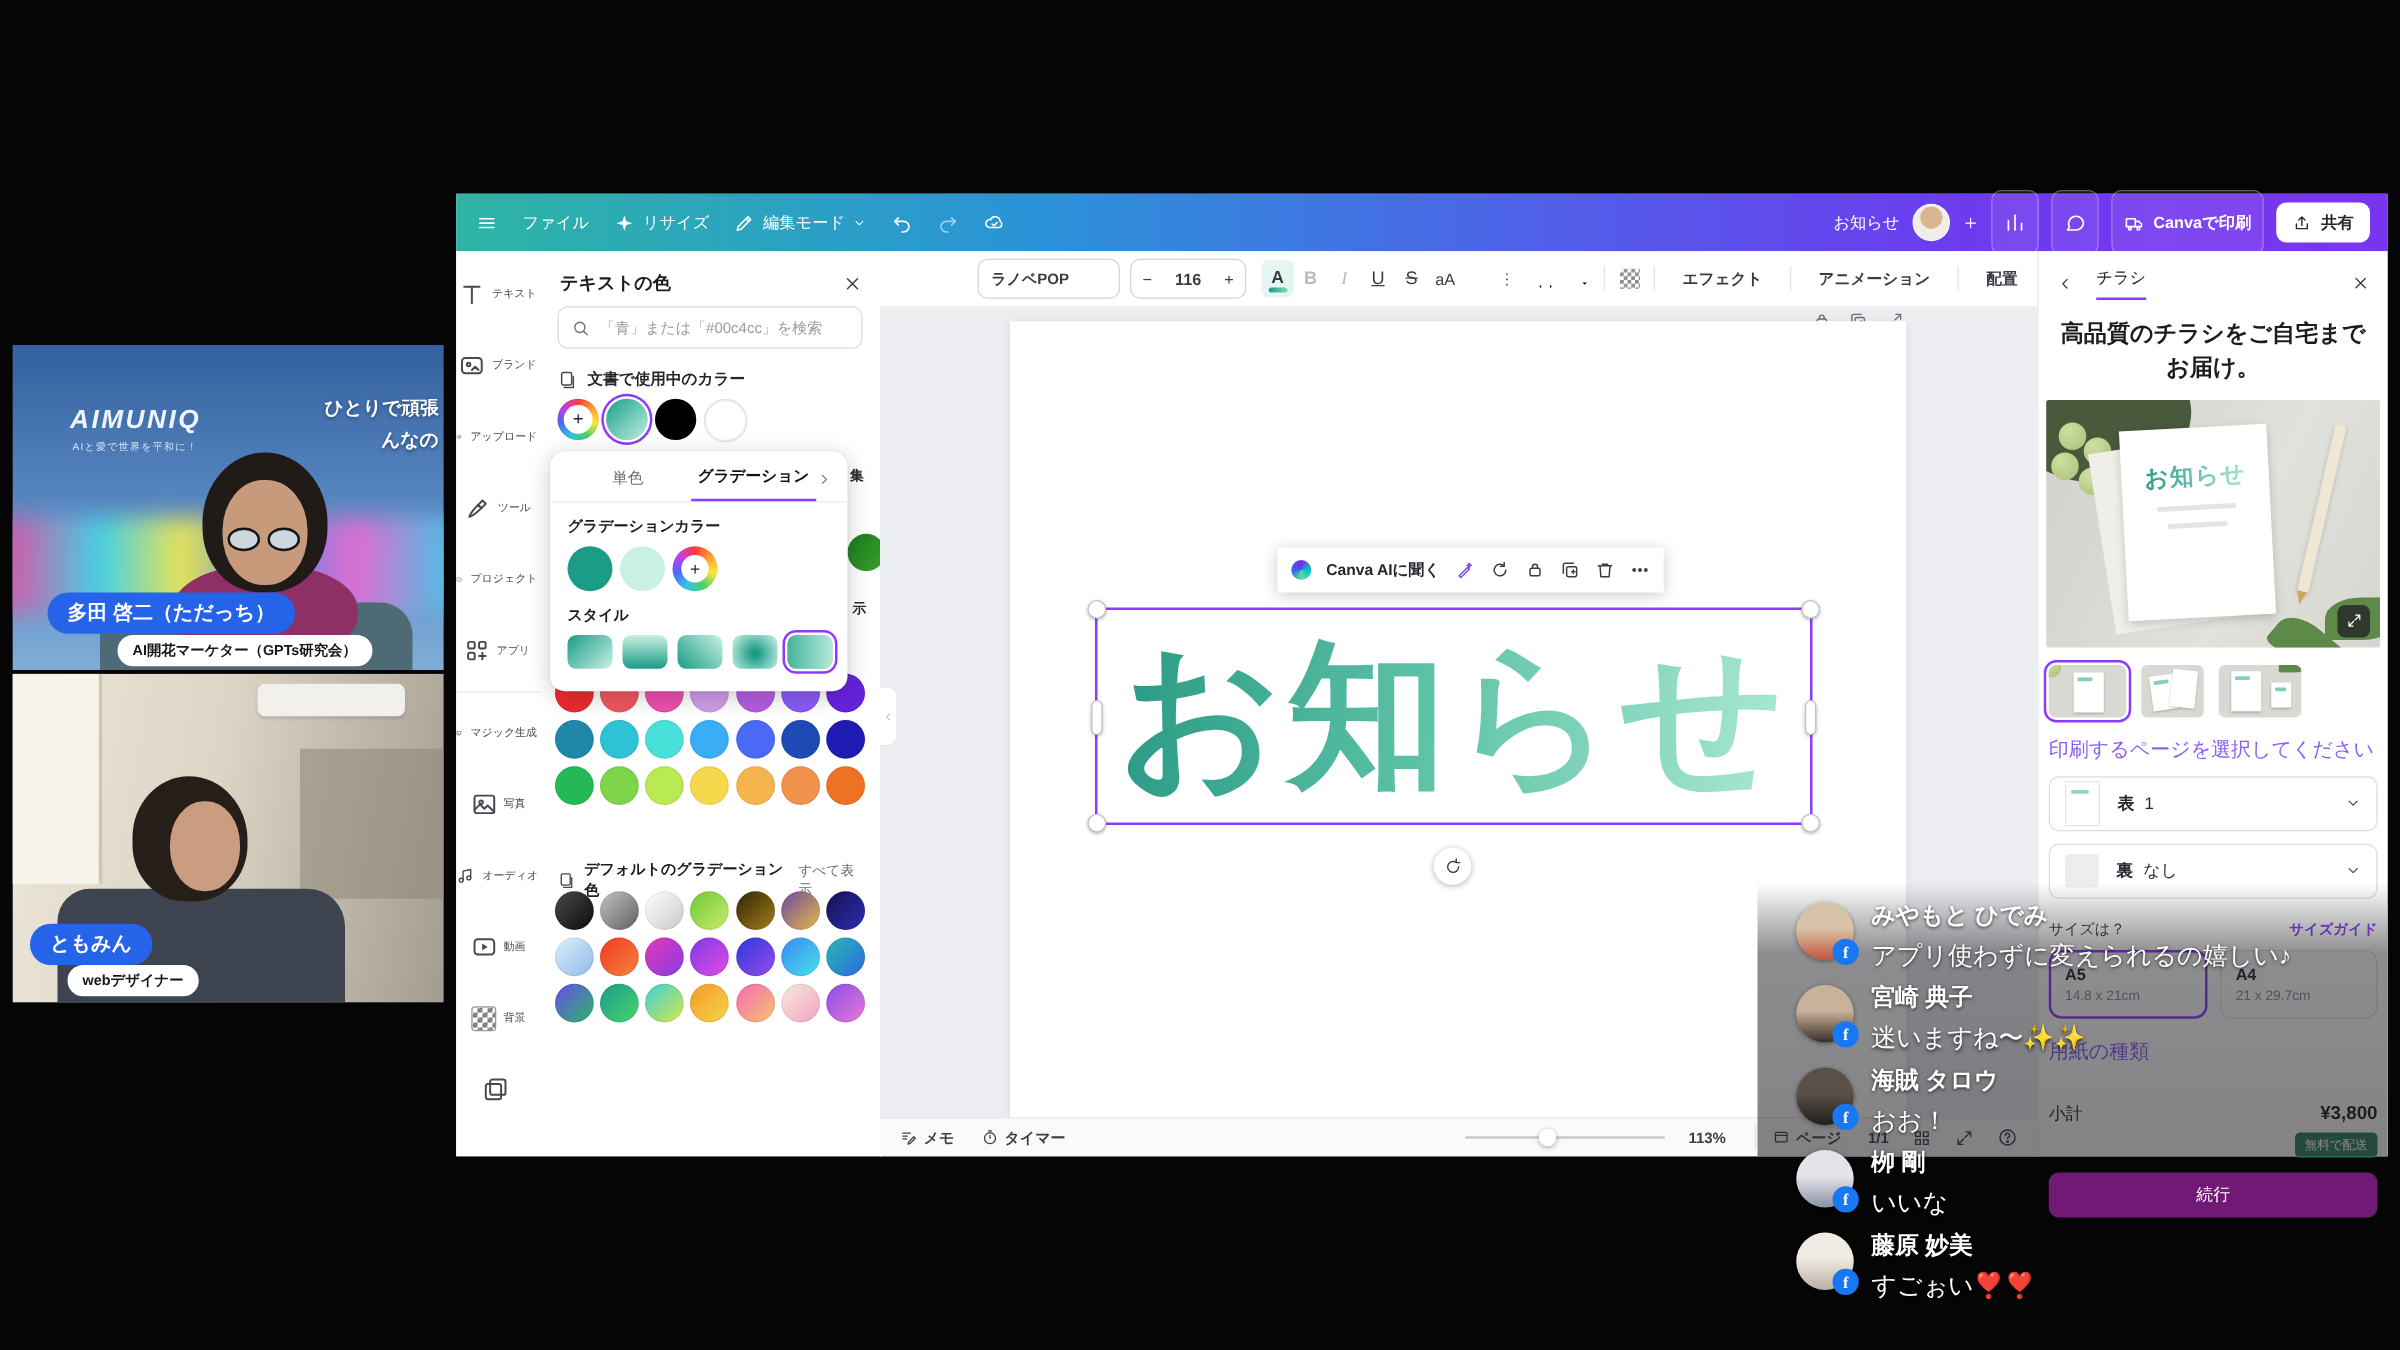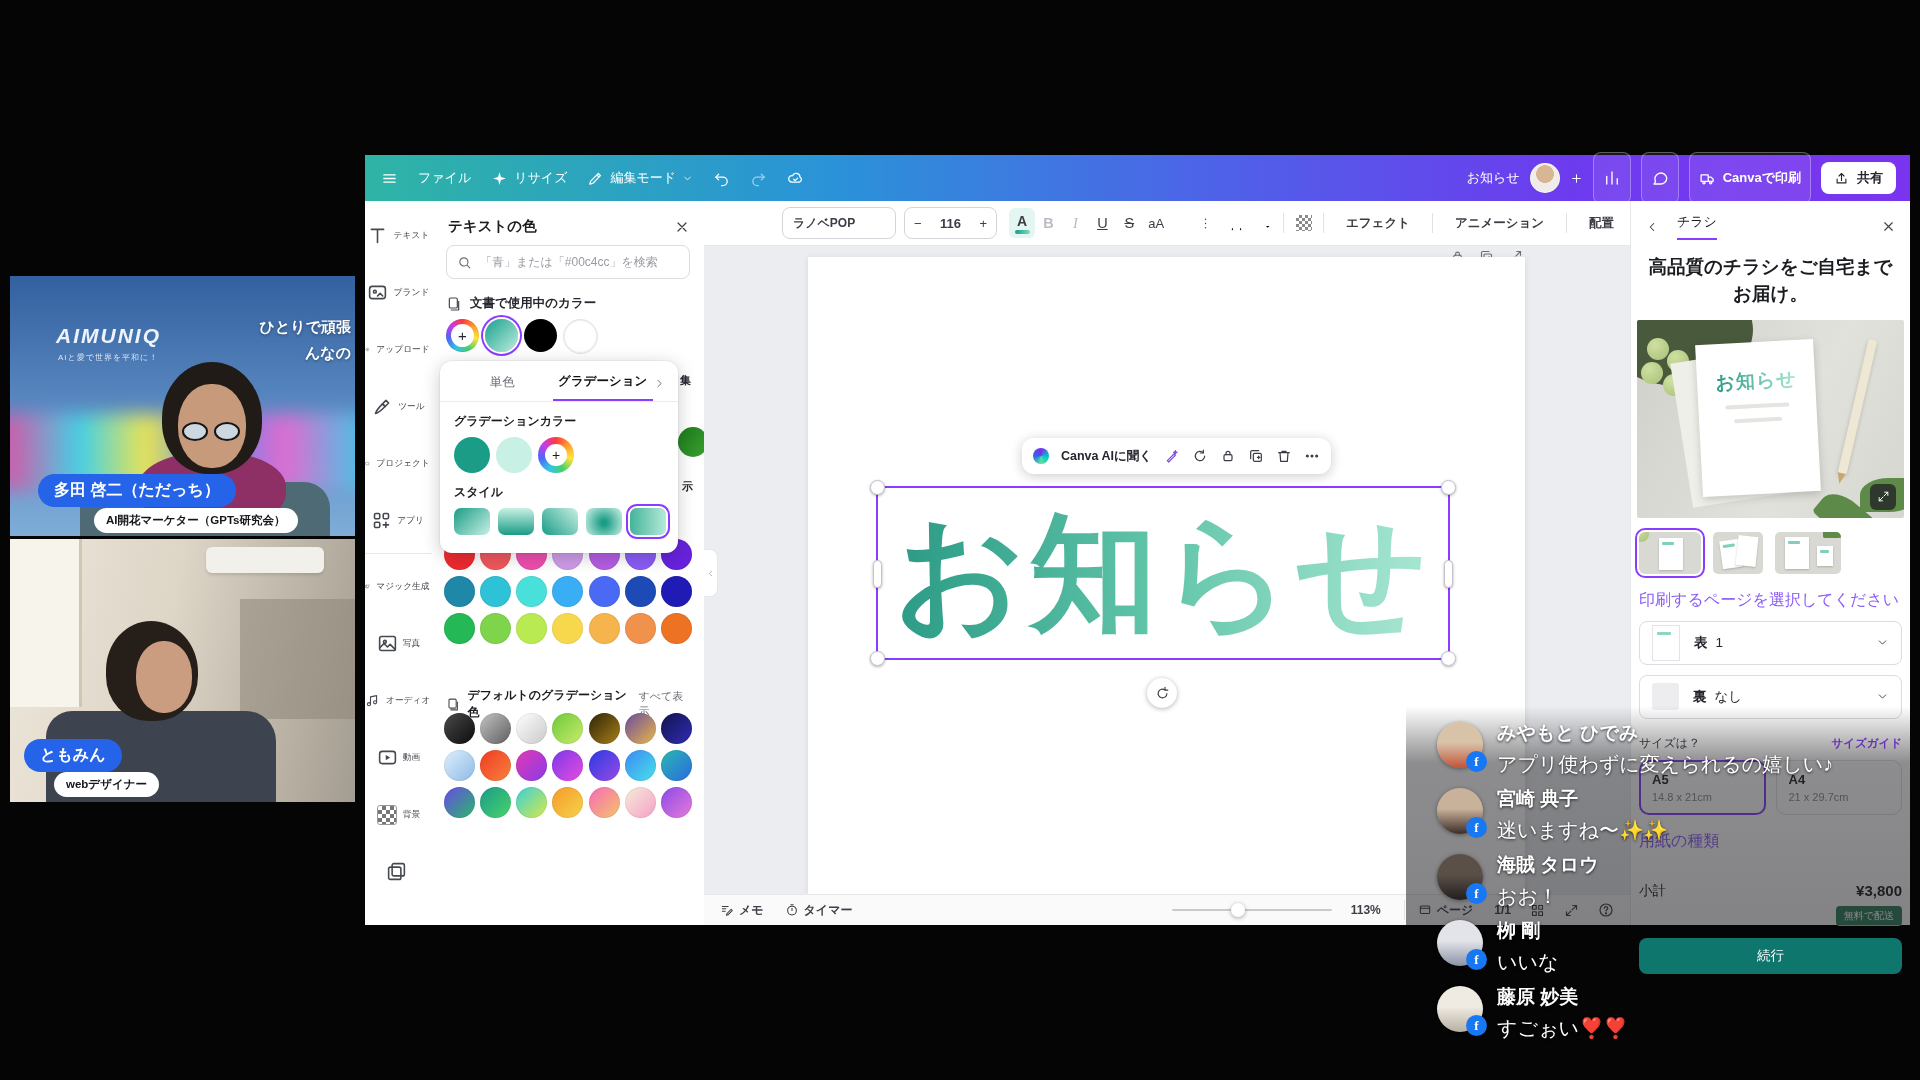--- a/index.html
+++ b/index.html
@@ -120,21 +120,21 @@
   .pagectl .i{width:15px;height:15px;cursor:pointer;}
   .selbox{position:absolute;left:172px;top:285px;width:570px;height:170px;border:2px solid #8b3dff;}
   .seltext{position:absolute;inset:0;display:flex;align-items:center;justify-content:center;
     font-size:128px;font-weight:800;letter-spacing:4px;line-height:1;white-space:nowrap;
     background:linear-gradient(95deg,#2b9a85 4%,#5fc4a8 48%,#a9e7d3 96%);-webkit-background-clip:text;background-clip:text;color:transparent;}
   .hdl{position:absolute;width:13px;height:13px;border-radius:50%;background:#fff;border:1px solid #c2c2cc;box-shadow:0 1px 3px rgba(0,0,0,.3);}
   .hdl.sideL{left:-5px;top:50%;margin-top:-13px;width:7px;height:26px;border-radius:5px;}
   .hdl.sideR{right:-5px;top:50%;margin-top:-13px;width:7px;height:26px;border-radius:5px;}
   .rotate{position:absolute;left:443px;top:477px;width:30px;height:30px;border-radius:50%;background:#fff;box-shadow:0 1px 5px rgba(0,0,0,.3);display:flex;align-items:center;justify-content:center;color:#3a3d44;cursor:grab;}
   .rotate svg{width:15px;height:15px;}
-  .float{position:absolute;left:318px;top:237px;height:36px;background:#fff;border-radius:12px;box-shadow:0 2px 12px rgba(20,20,40,.22);display:flex;align-items:center;padding:0 11px;gap:12px;font-size:12.5px;color:#26272e;}
+  .float{position:absolute;left:318px;top:237px;height:36px;background:#fff;border-radius:0;box-shadow:0 2px 12px rgba(20,20,40,.22);display:flex;align-items:center;padding:0 11px;gap:12px;font-size:12.5px;color:#26272e;}
   .aidot{width:16px;height:16px;border-radius:50%;background:conic-gradient(#7d2ae8,#00c4cc,#5de0a1,#2a6ae8,#7d2ae8);}
   .float .i{width:16px;height:16px;color:#3a3d44;cursor:pointer;}
   .float b{font-weight:bold;cursor:pointer;}
   .collapse{position:absolute;left:0;top:348px;width:13px;height:46px;background:#fff;border:1px solid #e7e7eb;border-left:none;border-radius:0 8px 8px 0;display:flex;align-items:center;justify-content:center;color:#8a8d94;cursor:pointer;}
   .collapse svg{width:9px;height:9px;}
   .status{position:absolute;left:0;right:0;bottom:0;height:30px;background:#fafafb;border-top:1px solid #e8e8ec;display:flex;align-items:center;font-size:12px;color:#3c3f45;padding:0 16px;gap:7px;}
   .status .i{width:14px;height:14px;}
   .st-item{display:flex;align-items:center;gap:5px;margin-right:14px;cursor:pointer;font-weight:bold;}
   .slider{width:160px;height:2px;background:#c9c9ce;border-radius:2px;position:relative;margin-right:12px;cursor:pointer;}
   .knob{position:absolute;left:37%;top:-6px;width:14px;height:14px;border-radius:50%;background:#fff;box-shadow:0 1px 4px rgba(0,0,0,.35);}
@@ -178,21 +178,21 @@
   .szguide{margin-left:auto;color:#8b3dff;font-weight:bold;font-size:11.5px;cursor:pointer;}
   .pp-sizes{display:flex;gap:10px;margin:8px 2px 0 2px;}
   .sizecard{flex:1;border:1px solid #e0e0e5;border-radius:10px;padding:11px 12px;box-sizing:border-box;cursor:pointer;background:#fff;}
   .sizecard.sel{border:2px solid #8b3dff;padding:10px 11px;}
   .sz-name{font-weight:bold;font-size:13px;color:#26272e;}
   .sz-dim{font-size:11px;color:#8a8d94;margin-top:4px;}
   .pp-sub{display:flex;align-items:center;margin:30px 2px 0 2px;font-size:13.5px;}
   .pp-sub b{margin-left:auto;font-size:15px;}
   .shiprow{display:flex;margin:6px 2px 0 2px;}
   .ship{margin-left:auto;background:#2e7d5b;color:#fff;font-size:10px;padding:3px 8px;border-radius:4px;}
-  .cont{margin:12px 2px 0 2px;height:36px;background:#0f766e;border-radius:8px;color:#fff;font-size:13.5px;display:flex;align-items:center;justify-content:center;cursor:pointer;}
+  .cont{margin:12px 2px 0 2px;height:36px;background:#701a75;border-radius:8px;color:#fff;font-size:13.5px;display:flex;align-items:center;justify-content:center;cursor:pointer;}
 
   
   .chatscrim{position:absolute;left:1406px;top:706px;width:504px;height:219px;z-index:5;
     background:linear-gradient(to bottom,rgba(28,28,32,0),rgba(28,28,32,.5) 26%,rgba(30,30,34,.55));}
   #chat{position:absolute;left:1437px;top:722px;width:470px;z-index:6;}
   .msg{display:flex;gap:14px;height:66px;align-items:flex-start;}
   .av{width:46px;height:46px;border-radius:50%;position:relative;flex:none;box-shadow:0 1px 4px rgba(0,0,0,.4);}
   .fb{position:absolute;right:-4px;bottom:-4px;width:21px;height:21px;border-radius:50%;background:#1877f2;color:#fff;font-weight:bold;font-size:13px;display:flex;align-items:center;justify-content:center;font-family:"Liberation Serif","DejaVu Serif",serif;}
   .mname{color:#fff;font-weight:bold;font-size:19px;text-shadow:0 1px 3px rgba(0,0,0,.75);line-height:1.2;}
   .mbody{color:#fff;font-size:20px;text-shadow:0 1px 3px rgba(0,0,0,.75);margin-top:6px;white-space:nowrap;}

